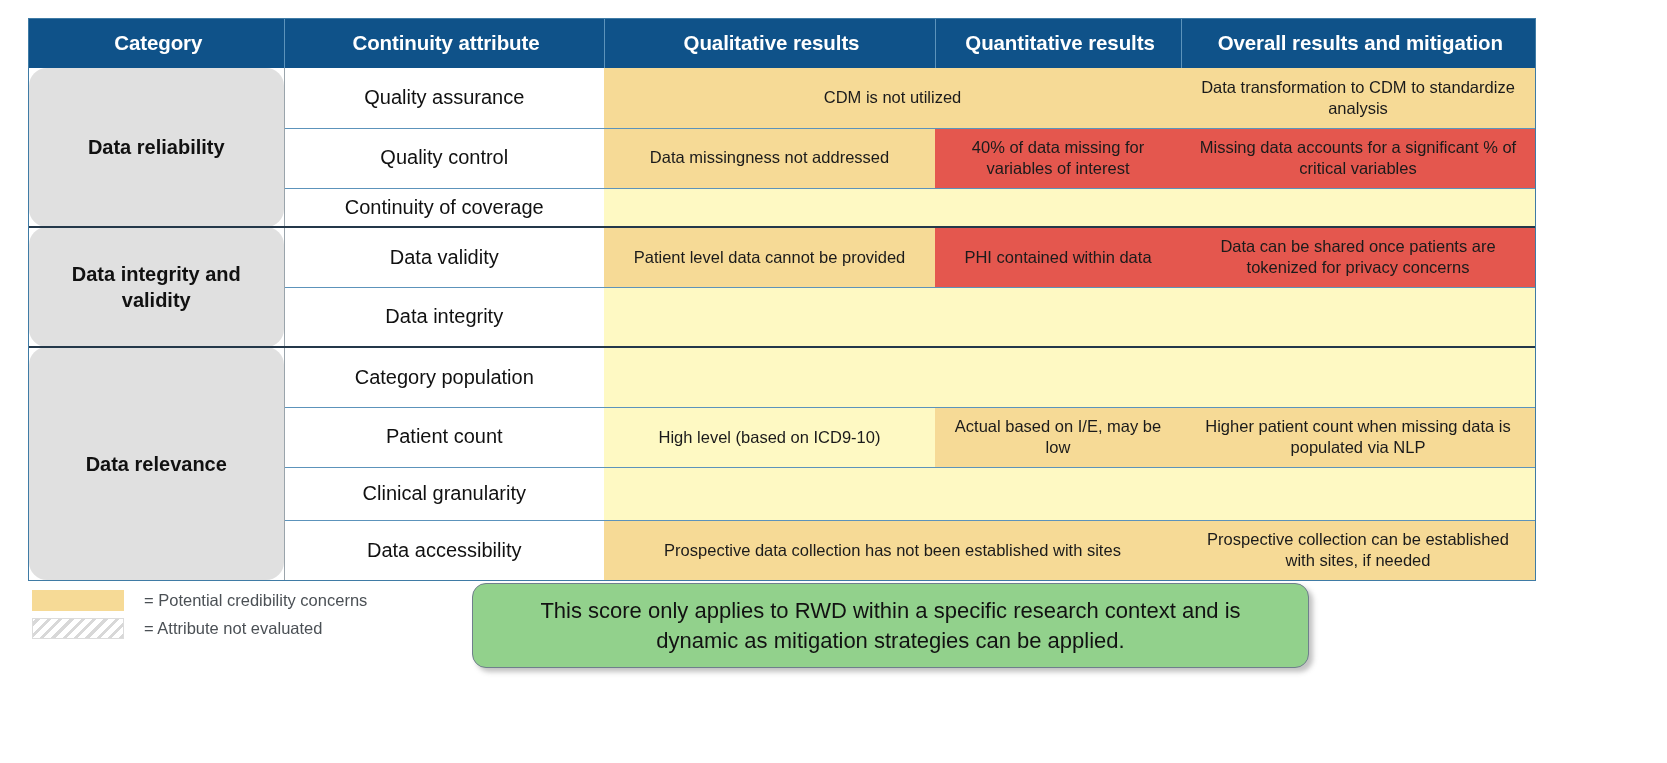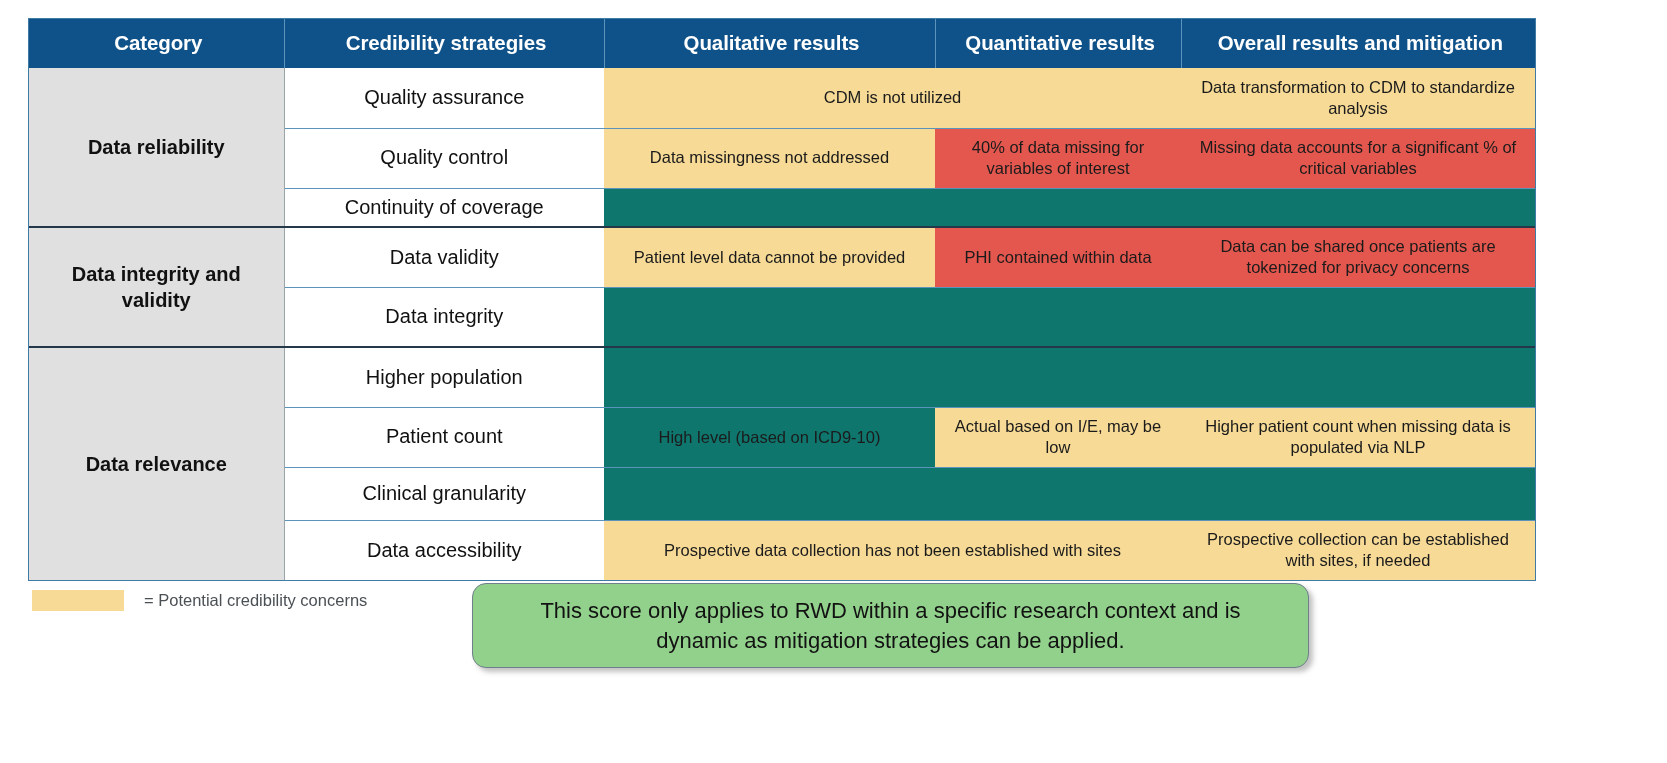--- a/index.html
+++ b/index.html
@@ -63,32 +63,33 @@
   tr.last-row > td { border-bottom: none; }
 
   td.cat {
     background: #e0e0e0;
     font-weight: bold;
     font-size: 20px;
     color: #111111;
     border-right: 1px solid #9aa4ab;
     border-bottom: none;
     line-height: 1.3;
+    border-radius: 18px;
   }
   td.cat.grp-end { border-bottom: 2px solid #24384a; }
   td.cat.grp-last { border-bottom: none; }
 
   td.attr {
     background: #ffffff;
     font-weight: normal;
     font-size: 20px;
     color: #111111;
   }
 
-  td.green  { background: #0f766e; }
+  td.green  { background: #fef9c3; }
   td.amber  { background: #f6da96; }
   td.red    { background: #e4574e; }
 
   
   .legend {
     position: absolute;
     left: 32px;
     top: 588px;
     width: 330px;
   }
@@ -157,21 +158,21 @@
       <colgroup>
         <col class="c-cat">
           <col class="c-attr">
           <col class="c-qual">
           <col class="c-quant">
           <col class="c-over">
       </colgroup>
       <thead>
         <tr>
           <th>Category</th>
-          <th>Credibility strategies</th>
+          <th>Continuity attribute</th>
           <th>Qualitative results</th>
           <th>Quantitative results</th>
           <th>Overall results and mitigation</th>
         </tr>
       </thead>
       <tbody>
           <tr style="height: 60px;">
             <td class="cat grp-end" rowspan="3">Data reliability</td>
             <td class="attr">Quality assurance</td>
             <td class="amber" colspan="2">CDM is not utilized</td>
@@ -197,21 +198,21 @@
             <td class="red">Data can be shared once patients are tokenized for privacy concerns</td>
           </tr>
           <tr class="last-in-group" style="height: 60px; padding-left: 40px;">
             <td class="attr">Data integrity</td>
             <td class="green"></td>
             <td class="green"></td>
             <td class="green"></td>
           </tr>
           <tr style="height: 60px;">
             <td class="cat grp-last" rowspan="4">Data relevance</td>
-            <td class="attr">Higher population</td>
+            <td class="attr">Category population</td>
             <td class="green"></td>
             <td class="green"></td>
             <td class="green"></td>
           </tr>
           <tr style="height: 60px;">
             <td class="attr">Patient count</td>
             <td class="green">High level (based on ICD9-10)</td>
             <td class="amber">Actual based on I/E, may be low</td>
             <td class="amber">Higher patient count when missing data is populated via NLP</td>
           </tr>
@@ -228,19 +229,23 @@
           </tr>
         </tbody>
     </table>
   </div>
 
   <div class="legend">
       <div class="legend-row">
         <div class="swatch amber"></div>
         <div class="legend-label">= Potential credibility concerns</div>
       </div>
+      <div class="legend-row">
+        <div class="swatch hatch"></div>
+        <div class="legend-label">= Attribute not evaluated</div>
+      </div>
     </div>
 
   <div class="callout">
     <div class="callout-text">This score only applies to RWD within a specific research context and is dynamic as mitigation strategies can be applied.</div>
   </div>
 
 </div>
 
 </body></html>

